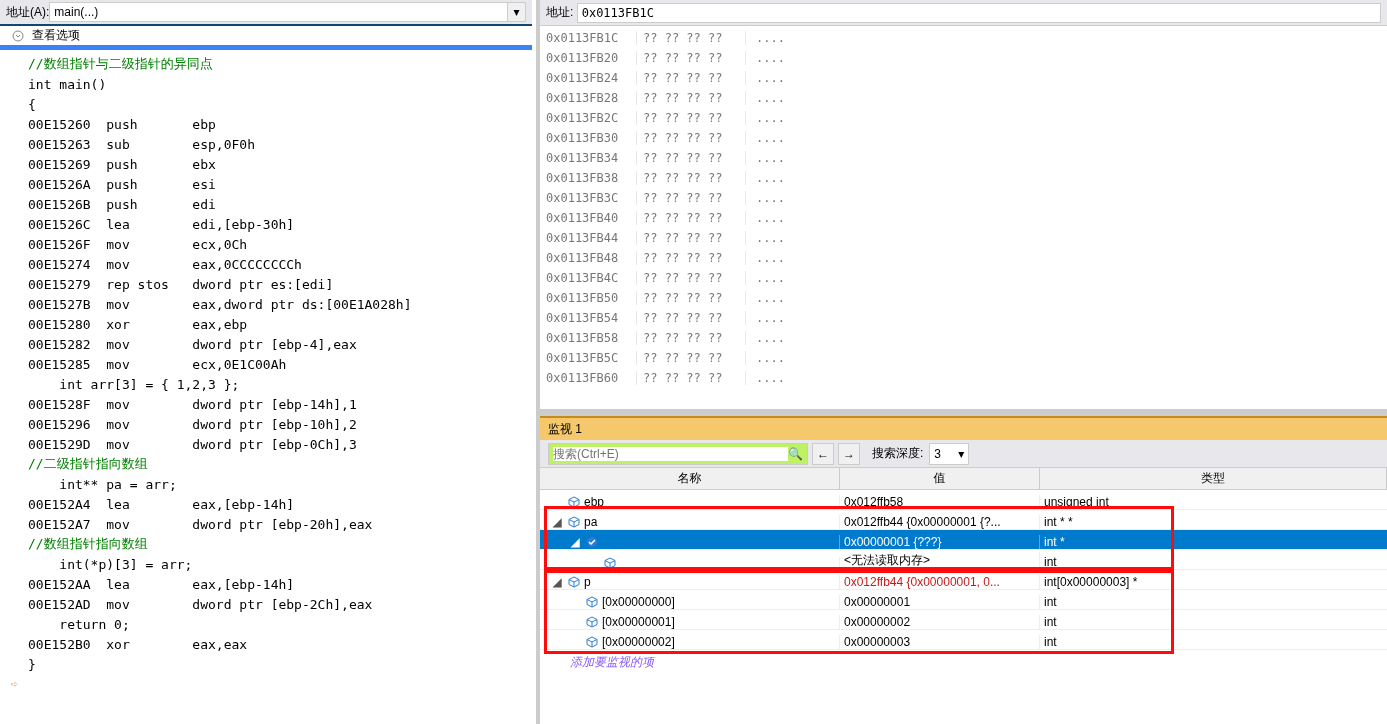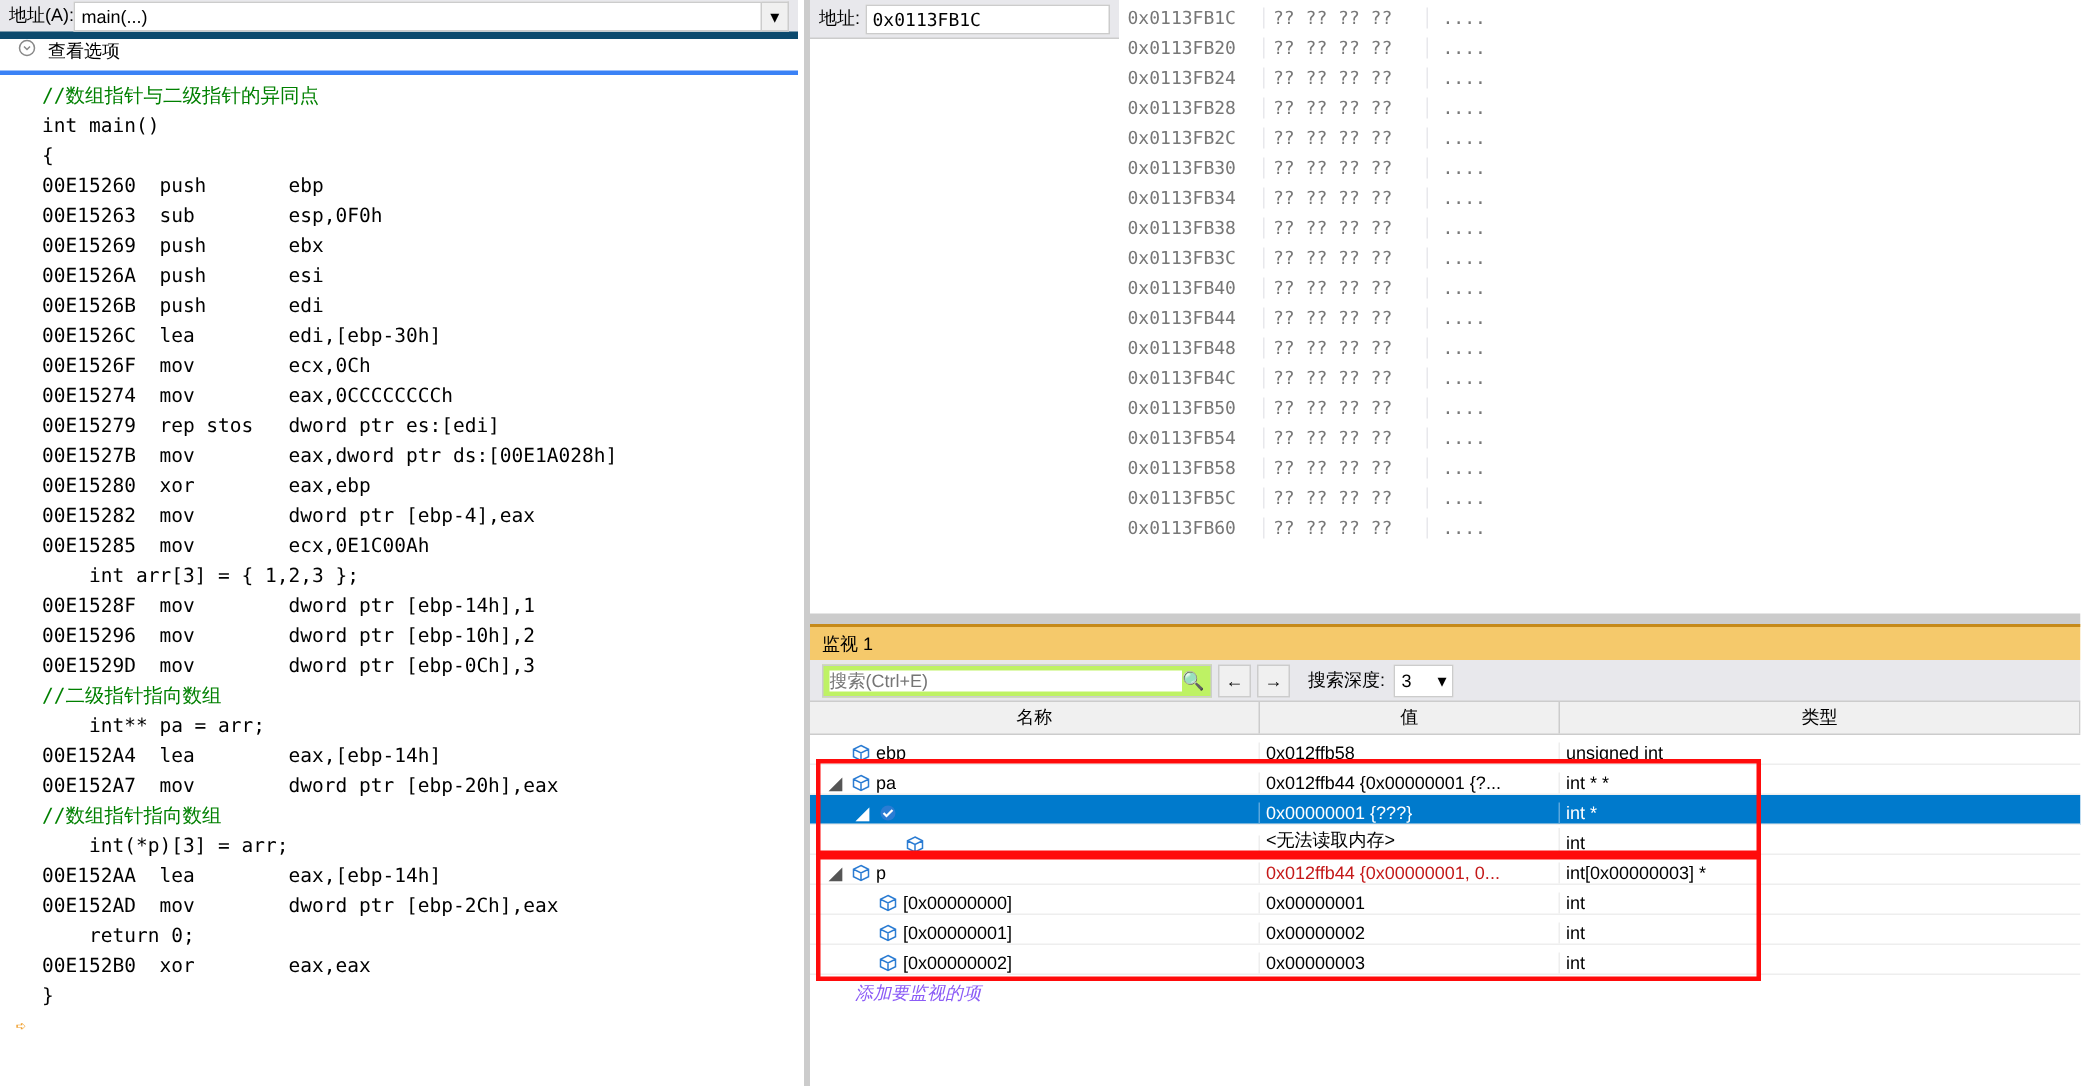--- a/index.html
+++ b/index.html
@@ -19,21 +19,21 @@
     display: flex;
     flex-direction: column;
     background: #fff;
   }
   .addr-bar {
     height: 26px;
     background: #e8e8ec;
     display: flex;
     align-items: center;
     padding: 0 6px;
-    border-bottom: 5px solid #0c4a6e;
+    border-bottom: 2px solid #0c4a6e;
     font-family: "Segoe UI", "Microsoft YaHei", sans-serif;
   }
   .addr-input {
     flex: 1;
     height: 20px;
     border: 1px solid #ccc;
     background: #fff;
     padding: 0 4px;
     font-family: "Segoe UI", sans-serif;
     font-size: 12px;
@@ -45,22 +45,23 @@
     border-left: none;
     background: #f0f0f0;
     display: flex;
     align-items: center;
     justify-content: center;
     cursor: pointer;
   }
   .option-bar {
     height: 24px;
     display: flex;
+    align-items: center;
     padding: 0 12px;
-    border-bottom: 3px solid #3b82f6;
+    border-bottom: 5px solid #3b82f6;
     font-family: "Segoe UI", "Microsoft YaHei", sans-serif;
   }
   .chevron-down {
     margin-right: 8px;
     cursor: pointer;
   }
   .code-area {
     flex: 1;
     display: flex;
     overflow: hidden;
@@ -100,21 +101,21 @@
     cursor: col-resize;
   }
   .right-panel {
     flex: 1;
     display: flex;
     flex-direction: column;
   }
   .mem-panel {
     height: 410px;
     display: flex;
-    flex-direction: row;
+    flex-direction: column;
     border-bottom: 1px solid #ccc;
   }
   .mem-addr-bar {
     height: 26px;
     background: #e8e8ec;
     display: flex;
     align-items: center;
     padding: 0 6px;
     border-bottom: 1px solid #ccc;
     font-family: "Segoe UI", "Microsoft YaHei", sans-serif;

